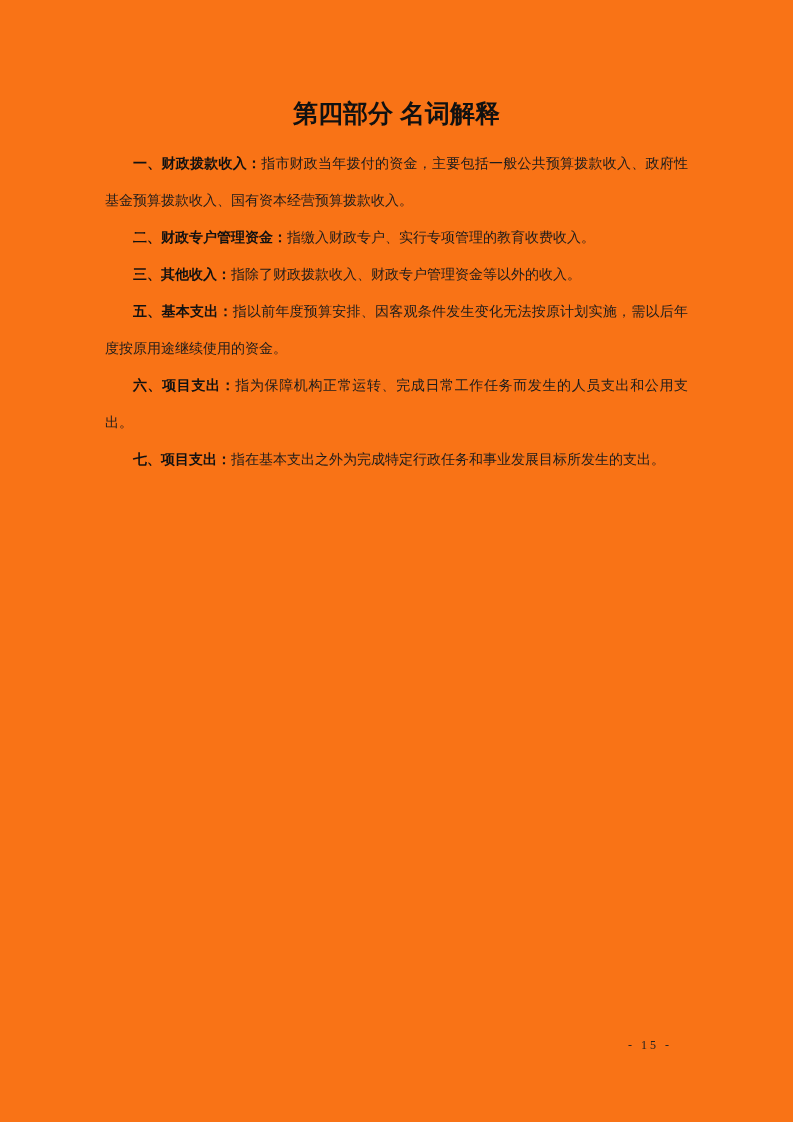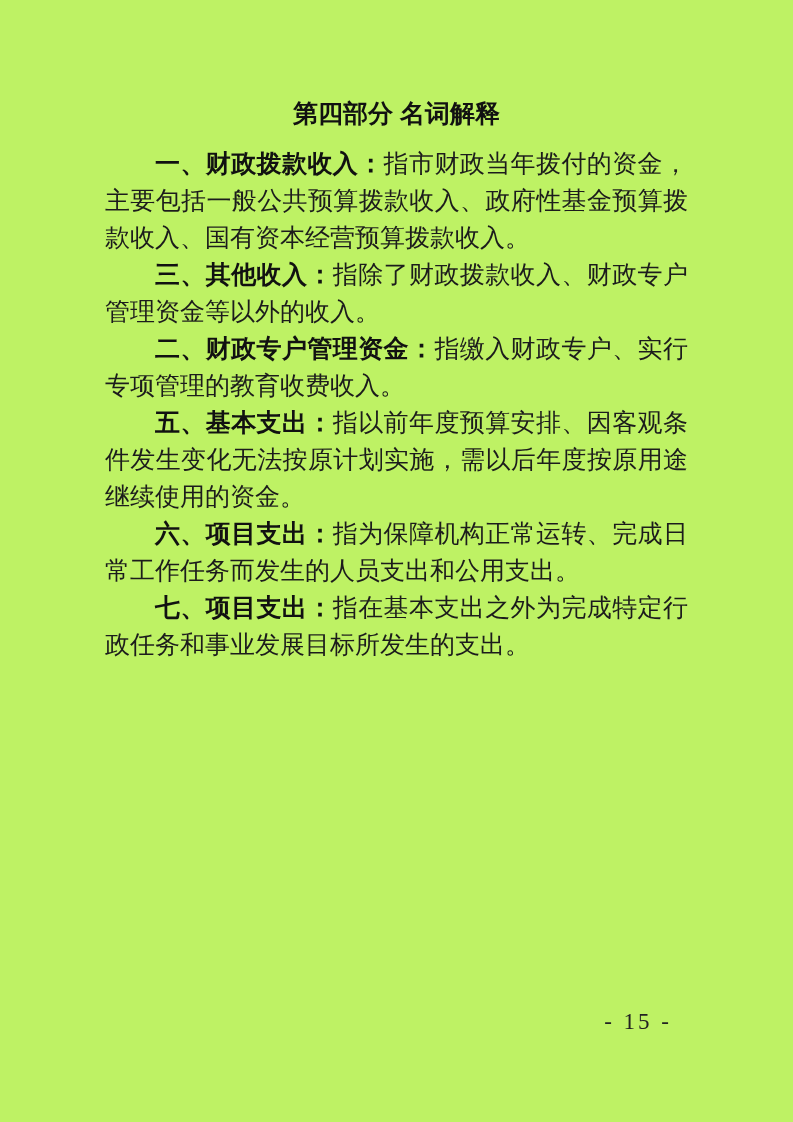--- a/index.html
+++ b/index.html
@@ -5,78 +5,78 @@
   * { box-sizing: border-box; margin: 0; padding: 0; }
   html, body {
     background: #e8e8e8;
     font-family: "Liberation Serif", "DejaVu Serif", serif;
   }
   .page {
     position: relative;
     width: 793px;
     height: 1122px;
     margin: 0 auto;
-    background: #bef264;
+    background: #f97316;
     color: #1c1c1c;
     overflow: hidden;
   }
   .doc-title {
     margin: 98px 105px 17px 105px;
     text-align: center;
     font-family: "Liberation Sans", "DejaVu Sans", sans-serif;
     font-weight: 700;
     font-size: 25px;
     line-height: 30px;
     color: #111111;
   }
   .content {
     margin: 0 105px;
     width: 583px;
   }
   .glossary-para {
-    font-size: 25px;
+    font-size: 14px;
     line-height: 37px;
     text-align: justify;
     text-indent: 2em;
     color: #1c1c1c;
     font-family: "Liberation Serif", "DejaVu Serif", serif;
   }
   .term {
     font-family: "Liberation Sans", "DejaVu Sans", sans-serif;
     font-weight: 700;
     color: #111111;
   }
   .definition {
     font-weight: 400;
   }
   .page-number {
     position: absolute;
-    top: 1010px;
+    top: 1033px;
     right: 121px;
-    font-size: 23px;
+    font-size: 12px;
     line-height: 24px;
     letter-spacing: 3px;
     color: #222222;
     font-family: "Liberation Serif", "DejaVu Serif", serif;
   }
 </style>
 </head>
 <body>
 
 <div class="page">
 
   <h1 class="doc-title">第四部分 名词解释</h1>
 
   <div class="content">
 
     <p class="glossary-para"><span class="term">一、财政拨款收入：</span><span class="definition">指市财政当年拨付的资金，主要包括一般公共预算拨款收入、政府性基金预算拨款收入、国有资本经营预算拨款收入。</span></p>
 
+    <p class="glossary-para"><span class="term">二、财政专户管理资金：</span><span class="definition">指缴入财政专户、实行专项管理的教育收费收入。</span></p>
+
     <p class="glossary-para"><span class="term">三、其他收入：</span><span class="definition">指除了财政拨款收入、财政专户管理资金等以外的收入。</span></p>
-
-    <p class="glossary-para"><span class="term">二、财政专户管理资金：</span><span class="definition">指缴入财政专户、实行专项管理的教育收费收入。</span></p>
 
 
     <p class="glossary-para"><span class="term">五、基本支出：</span><span class="definition">指以前年度预算安排、因客观条件发生变化无法按原计划实施，需以后年度按原用途继续使用的资金。</span></p>
 
     <p class="glossary-para"><span class="term">六、项目支出：</span><span class="definition">指为保障机构正常运转、完成日常工作任务而发生的人员支出和公用支出。</span></p>
 
     <p class="glossary-para"><span class="term">七、项目支出：</span><span class="definition">指在基本支出之外为完成特定行政任务和事业发展目标所发生的支出。</span></p>
 
 
   </div>

